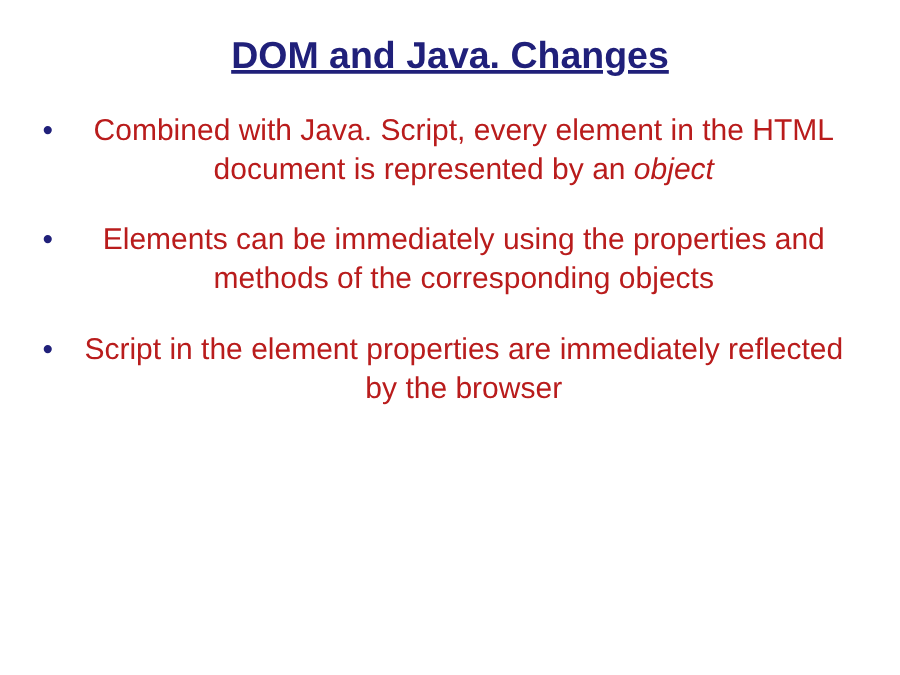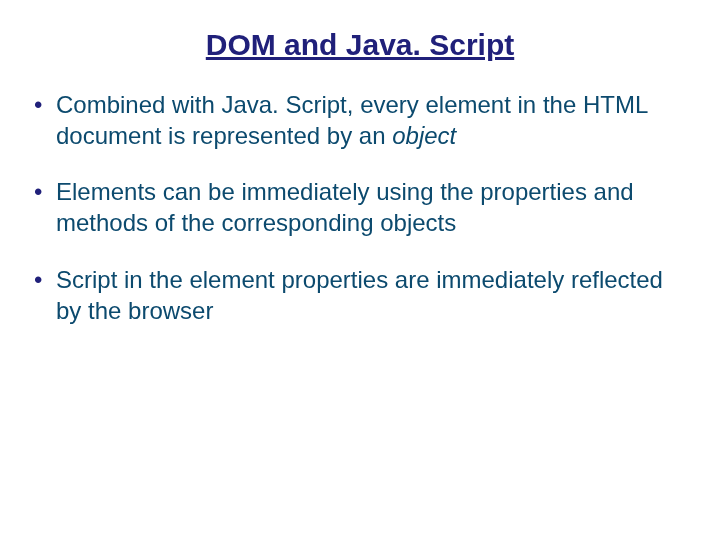--- a/index.html
+++ b/index.html
@@ -24,44 +24,45 @@
     text-decoration: underline;
     margin: 8px 0 28px 0;
   }
   ul.bullets {
     list-style: none;
     padding: 0 6px 0 0;
     margin: 0;
   }
   ul.bullets > li {
     position: relative;
-    color: #0c4a6e;
+    color: #b91c1c;
     font-size: 24px;
     line-height: 1.28;
     padding-left: 28px;
     margin-bottom: 26px;
+    text-align: center;
   }
   ul.bullets > li::before {
     content: "•";
     position: absolute;
     left: 6px;
     top: 0;
     color: #20207a;
     font-size: 24px;
     line-height: 1.28;
   }
   .em {
     font-style: italic;
   }
 </style>
 </head>
 <body>
 
 <div class="slide">
-  <div class="title">DOM and Java. Script</div>
+  <div class="title">DOM and Java. Changes</div>
   <ul class="bullets">
     <li>
       <span>Combined with Java. Script, every element in the HTML document is represented by an </span><span class="em">object</span><span></span>
     </li>
     <li>
       <span>Elements can be immediately using the properties and methods of the corresponding objects</span><span class="em"></span><span></span>
     </li>
     <li>
       <span>Script in the element properties are immediately reflected by the browser</span><span class="em"></span><span></span>
     </li>

